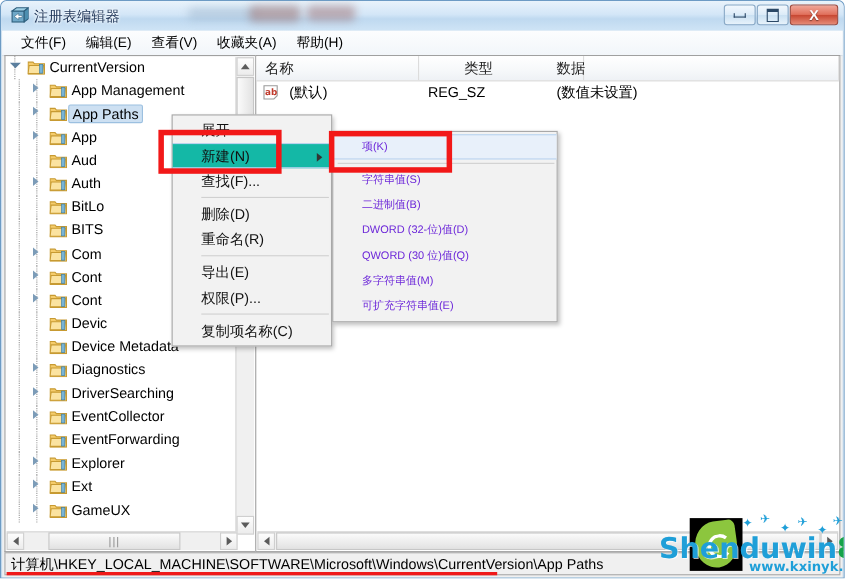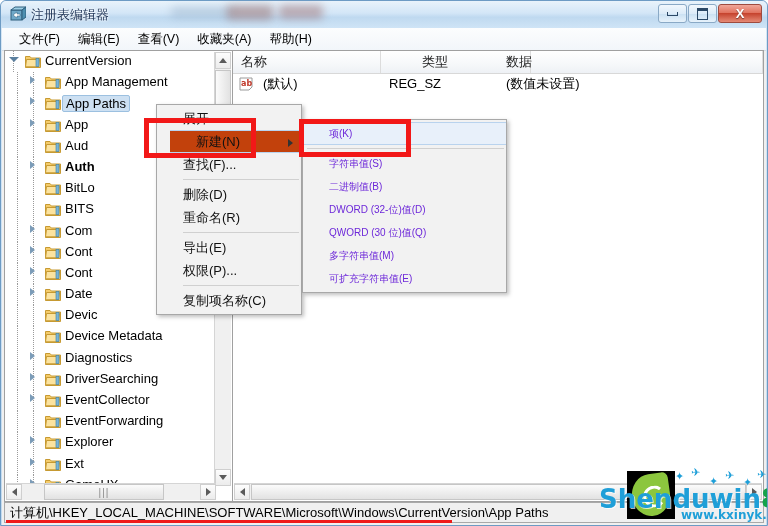--- a/index.html
+++ b/index.html
@@ -232,22 +232,22 @@
     position:absolute;left:155px;top:103px;width:144px;
     background:#f2f2f2;border:1px solid #a8a8a8;
     box-shadow:2px 2px 4px rgba(0,0,0,.25);
     padding:2px 0;
   }
   .ctxmenu .mi{
     position:relative;height:23px;line-height:23px;
     padding-left:26px;font-size:13px;color:#111;white-space:nowrap;cursor:default;
   }
   .ctxmenu .mi.hl{
-    background:#c2410c;border-top:1px solid #b9d3ee;border-bottom:1px solid #b9d3ee;
-    height:21px;line-height:21px;margin-left:13px;
+    background:#14b8a6;border-top:1px solid #b9d3ee;border-bottom:1px solid #b9d3ee;
+    height:21px;line-height:21px;
   }
   .ctxmenu .sep{height:1px;background:#d0d0d0;margin:3px 2px 3px 26px;}
   .ctxmenu .sub-arrow{
     position:absolute;right:8px;top:8px;width:0;height:0;
     border-top:4px solid transparent;border-bottom:4px solid transparent;border-left:5px solid #333;
   }
 
   
   .submenu{
     position:absolute;left:301px;top:118px;width:203px;
@@ -424,21 +424,21 @@
                 <span class="dots" style="left:28px;"></span>
                 <span class="dots" style="left:12px;"></span>
                 <span class="tw" style="left:25px;"></span>
                 <span class="folder" style="left:40px;">
                   <svg class="fi" viewBox="0 0 16 14">
                     <path d="M0.5 2.5 L5 2.5 L6.3 4 L15.5 4 L15.5 13.5 L0.5 13.5 Z" fill="#f5cc6b" stroke="#c79a32"></path>
                     <path d="M1.5 5.5 L14.5 5.5 L13.3 12.8 L0.5 12.8 Z" fill="#fbe3a0" stroke="#c79a32"></path>
                     <rect x="11" y="4.5" width="3" height="8" fill="#79b4d6" stroke="#3b7fa5" stroke-width=".6"></rect>
                   </svg>
                 </span>
-                <span class="lbl" style="left:60px;font-weight:bold;">Auth</span>
+                <span class="lbl" style="left:60px;">Auth</span>
               </div>
               <div class="tnode">
                 <span class="dots" style="left:28px;"></span>
                 <span class="dots" style="left:12px;"></span>
                 <span class="folder" style="left:40px;">
                   <svg class="fi" viewBox="0 0 16 14">
                     <path d="M0.5 2.5 L5 2.5 L6.3 4 L15.5 4 L15.5 13.5 L0.5 13.5 Z" fill="#f5cc6b" stroke="#c79a32"></path>
                     <path d="M1.5 5.5 L14.5 5.5 L13.3 12.8 L0.5 12.8 Z" fill="#fbe3a0" stroke="#c79a32"></path>
                     <rect x="11" y="4.5" width="3" height="8" fill="#79b4d6" stroke="#3b7fa5" stroke-width=".6"></rect>
                   </svg>
@@ -488,33 +488,20 @@
                 <span class="dots" style="left:12px;"></span>
                 <span class="tw" style="left:25px;"></span>
                 <span class="folder" style="left:40px;">
                   <svg class="fi" viewBox="0 0 16 14">
                     <path d="M0.5 2.5 L5 2.5 L6.3 4 L15.5 4 L15.5 13.5 L0.5 13.5 Z" fill="#f5cc6b" stroke="#c79a32"></path>
                     <path d="M1.5 5.5 L14.5 5.5 L13.3 12.8 L0.5 12.8 Z" fill="#fbe3a0" stroke="#c79a32"></path>
                     <rect x="11" y="4.5" width="3" height="8" fill="#79b4d6" stroke="#3b7fa5" stroke-width=".6"></rect>
                   </svg>
                 </span>
                 <span class="lbl" style="left:60px;">Cont</span>
-              </div>
-              <div class="tnode">
-                <span class="dots" style="left:28px;"></span>
-                <span class="dots" style="left:12px;"></span>
-                <span class="tw" style="left:25px;"></span>
-                <span class="folder" style="left:40px;">
-                  <svg class="fi" viewBox="0 0 16 14">
-                    <path d="M0.5 2.5 L5 2.5 L6.3 4 L15.5 4 L15.5 13.5 L0.5 13.5 Z" fill="#f5cc6b" stroke="#c79a32"></path>
-                    <path d="M1.5 5.5 L14.5 5.5 L13.3 12.8 L0.5 12.8 Z" fill="#fbe3a0" stroke="#c79a32"></path>
-                    <rect x="11" y="4.5" width="3" height="8" fill="#79b4d6" stroke="#3b7fa5" stroke-width=".6"></rect>
-                  </svg>
-                </span>
-                <span class="lbl" style="left:60px;">Date</span>
               </div>
               <div class="tnode">
                 <span class="dots" style="left:28px;"></span>
                 <span class="dots" style="left:12px;"></span>
                 <span class="folder" style="left:40px;">
                   <svg class="fi" viewBox="0 0 16 14">
                     <path d="M0.5 2.5 L5 2.5 L6.3 4 L15.5 4 L15.5 13.5 L0.5 13.5 Z" fill="#f5cc6b" stroke="#c79a32"></path>
                     <path d="M1.5 5.5 L14.5 5.5 L13.3 12.8 L0.5 12.8 Z" fill="#fbe3a0" stroke="#c79a32"></path>
                     <rect x="11" y="4.5" width="3" height="8" fill="#79b4d6" stroke="#3b7fa5" stroke-width=".6"></rect>
                   </svg>

